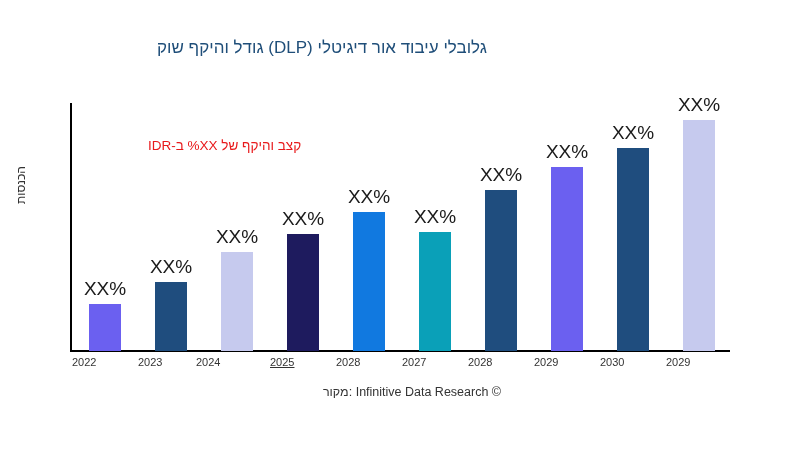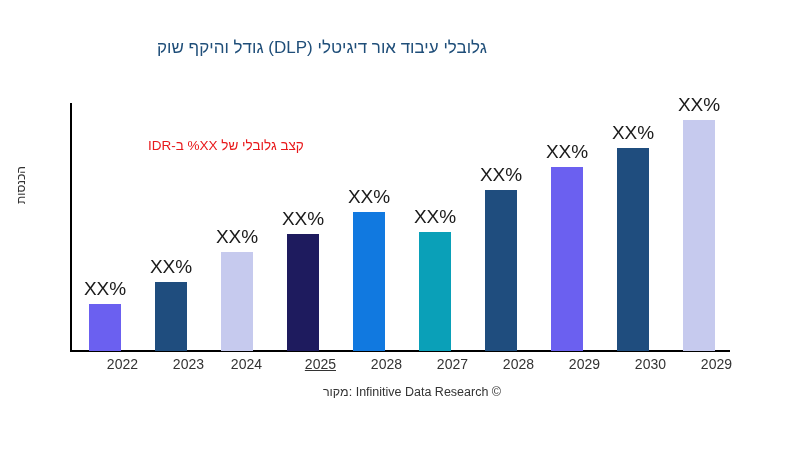--- a/index.html
+++ b/index.html
@@ -98,22 +98,22 @@
     left: 50%;
     transform: translateX(-50%);
     font-size: 19px;
     color: #1a1a1a;
     white-space: nowrap;
   }
   .x-tick-label {
     position: absolute;
     top: 356px;
     width: 66px;
-    text-align: right;
-    font-size: 14px;
+    text-align: left;
+    font-size: 11px;
     color: #333333;
   }
   .source-note {
     position: absolute;
     left: 0;
     top: 385px;
     width: 800px;
     text-align: center;
     direction: rtl;
     font-size: 12.5px;
@@ -126,21 +126,21 @@
 <body>
 
 <div class="figure">
 
   <div class="chart-title">גלובלי עיבוד אור דיגיטלי (DLP) גודל והיקף שוק</div>
 
   <div class="y-axis-label">
     <span class="y-axis-label-inner">הכנסות</span>
   </div>
 
-  <div class="annotation">קצב גלובלי של XX% ב-IDR</div>
+  <div class="annotation">קצב והיקף של XX% ב-IDR</div>
 
   <div class="axis-y-line"></div>
   <div class="axis-x-line"></div>
 
   <div class="plot-area" id="plot-area">
       <div class="bar-slot" style="left: 2px;">
         <div class="bar" style="height: 47.12px; background: rgb(107, 96, 240);"></div>
         <div class="bar-label" style="bottom: 51.12px;">XX%</div>
       </div>
       <div class="bar-slot" style="left: 68px;">

